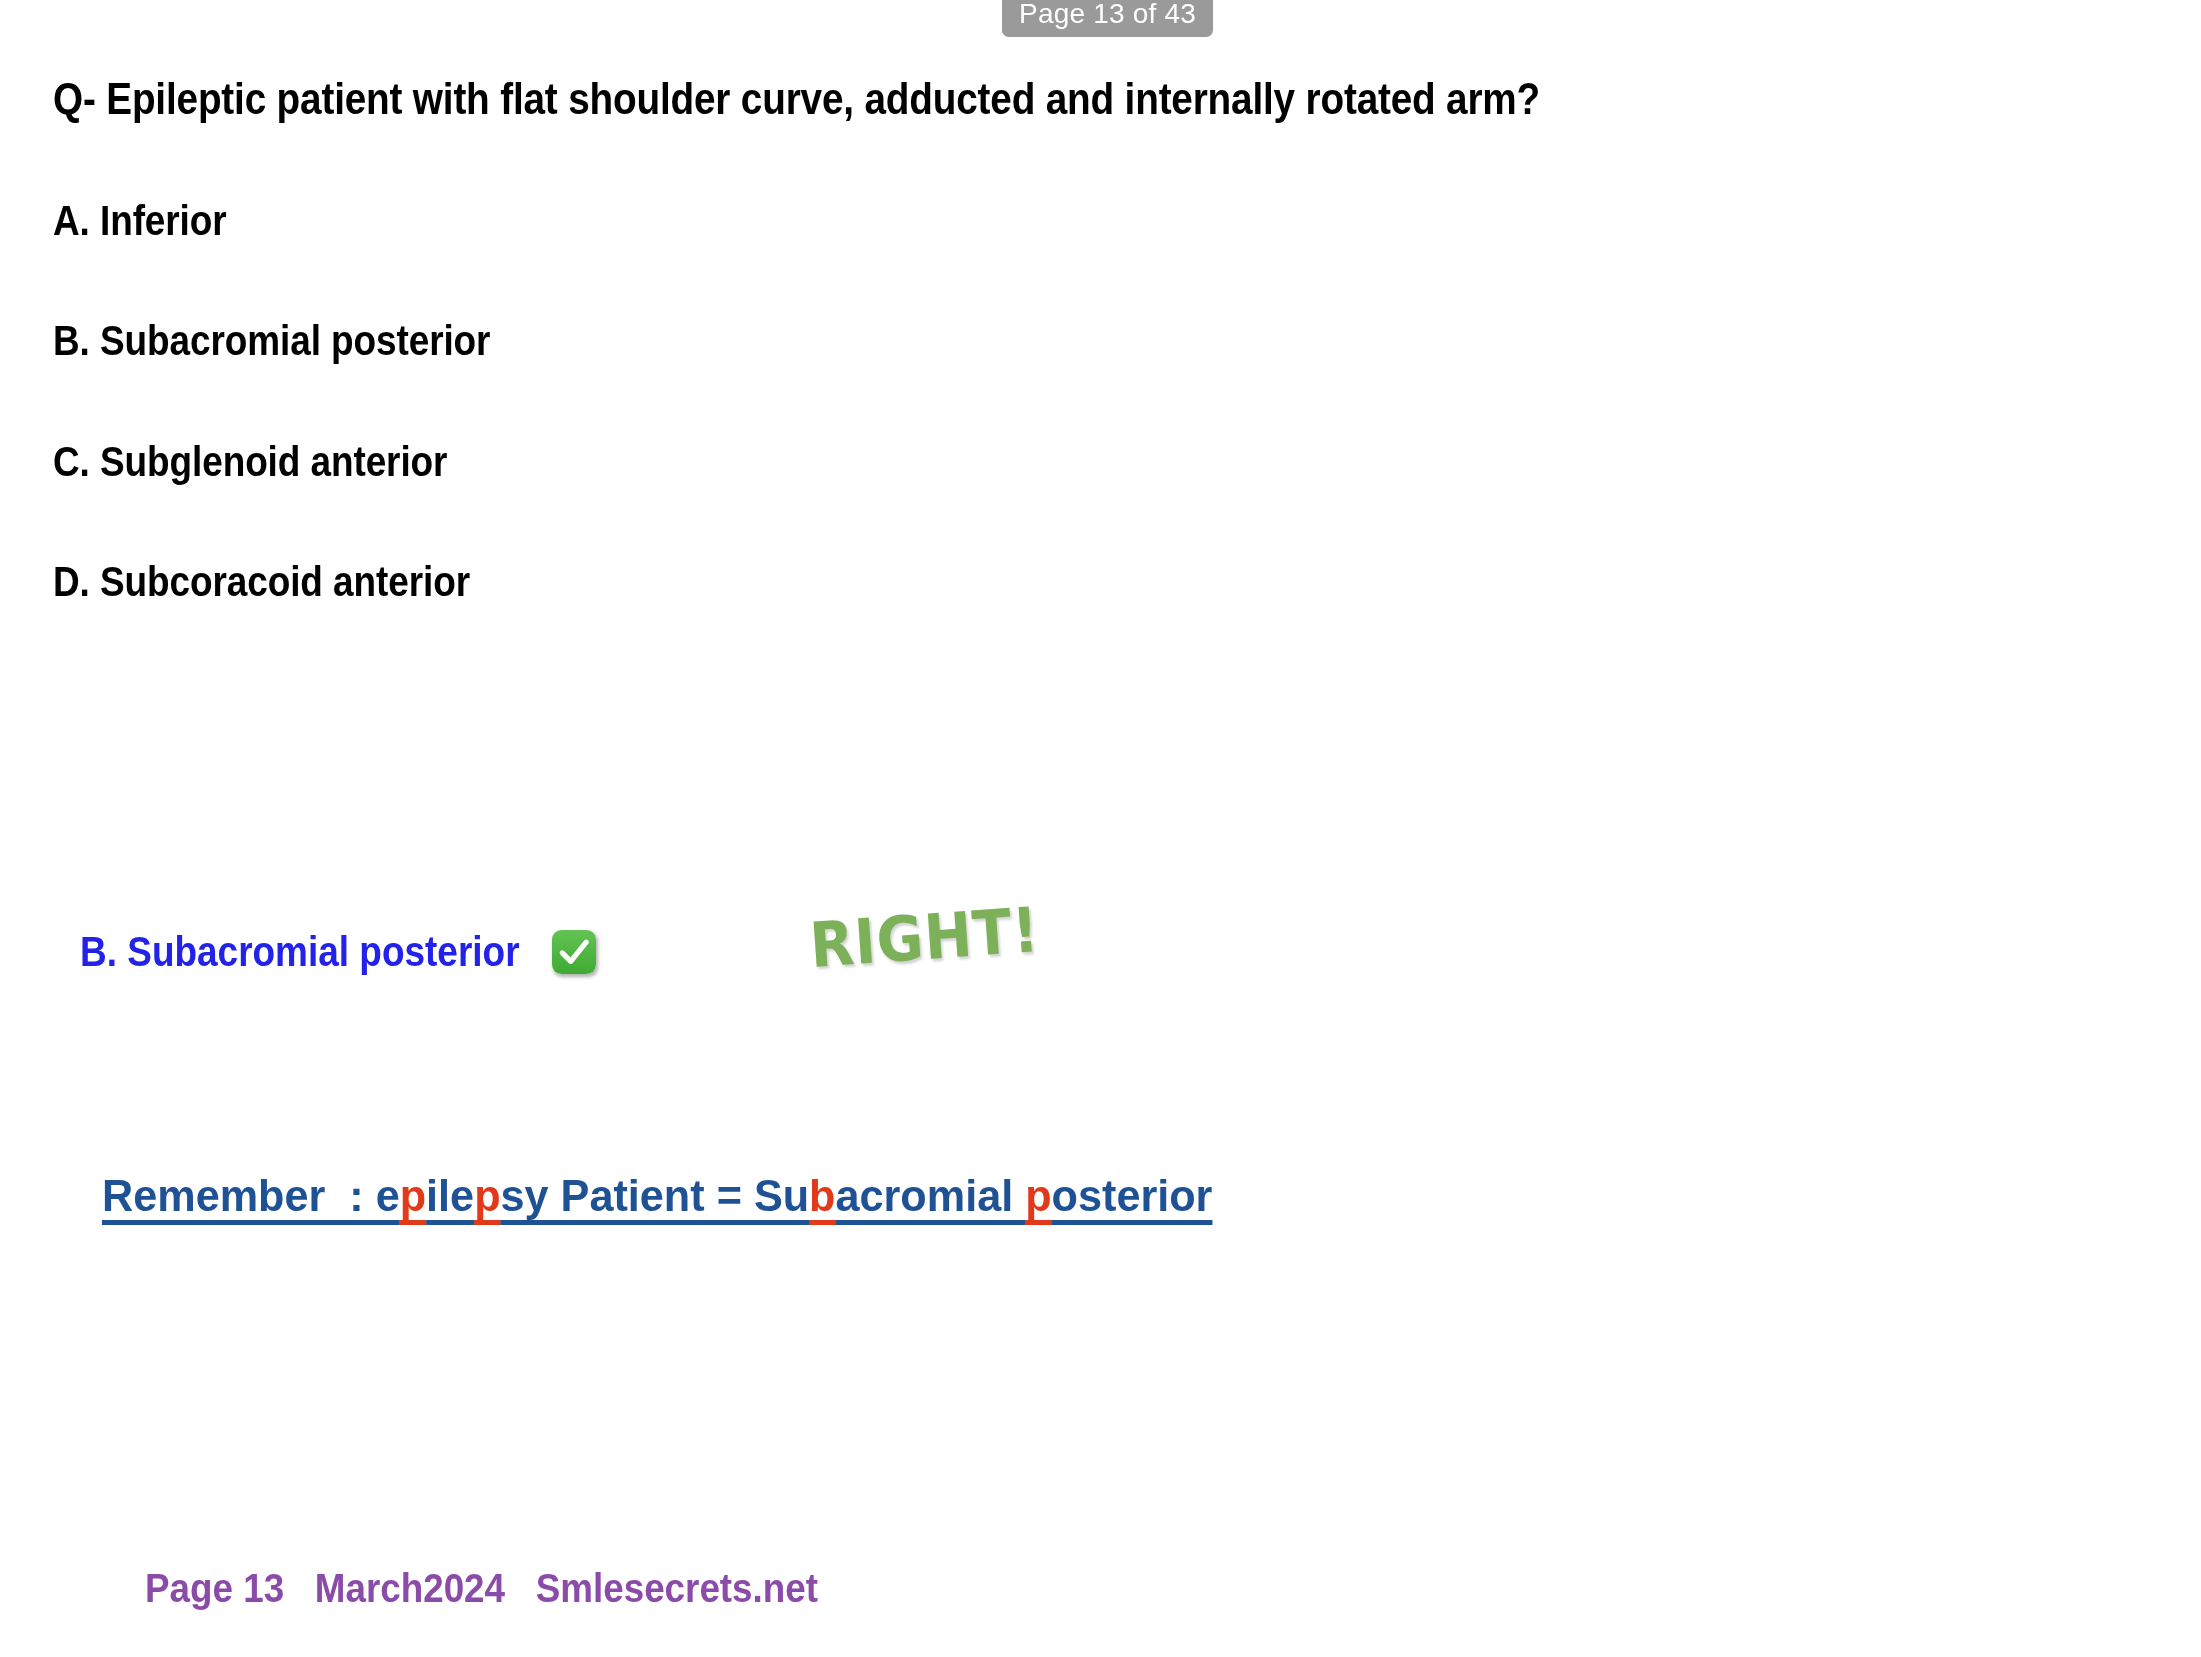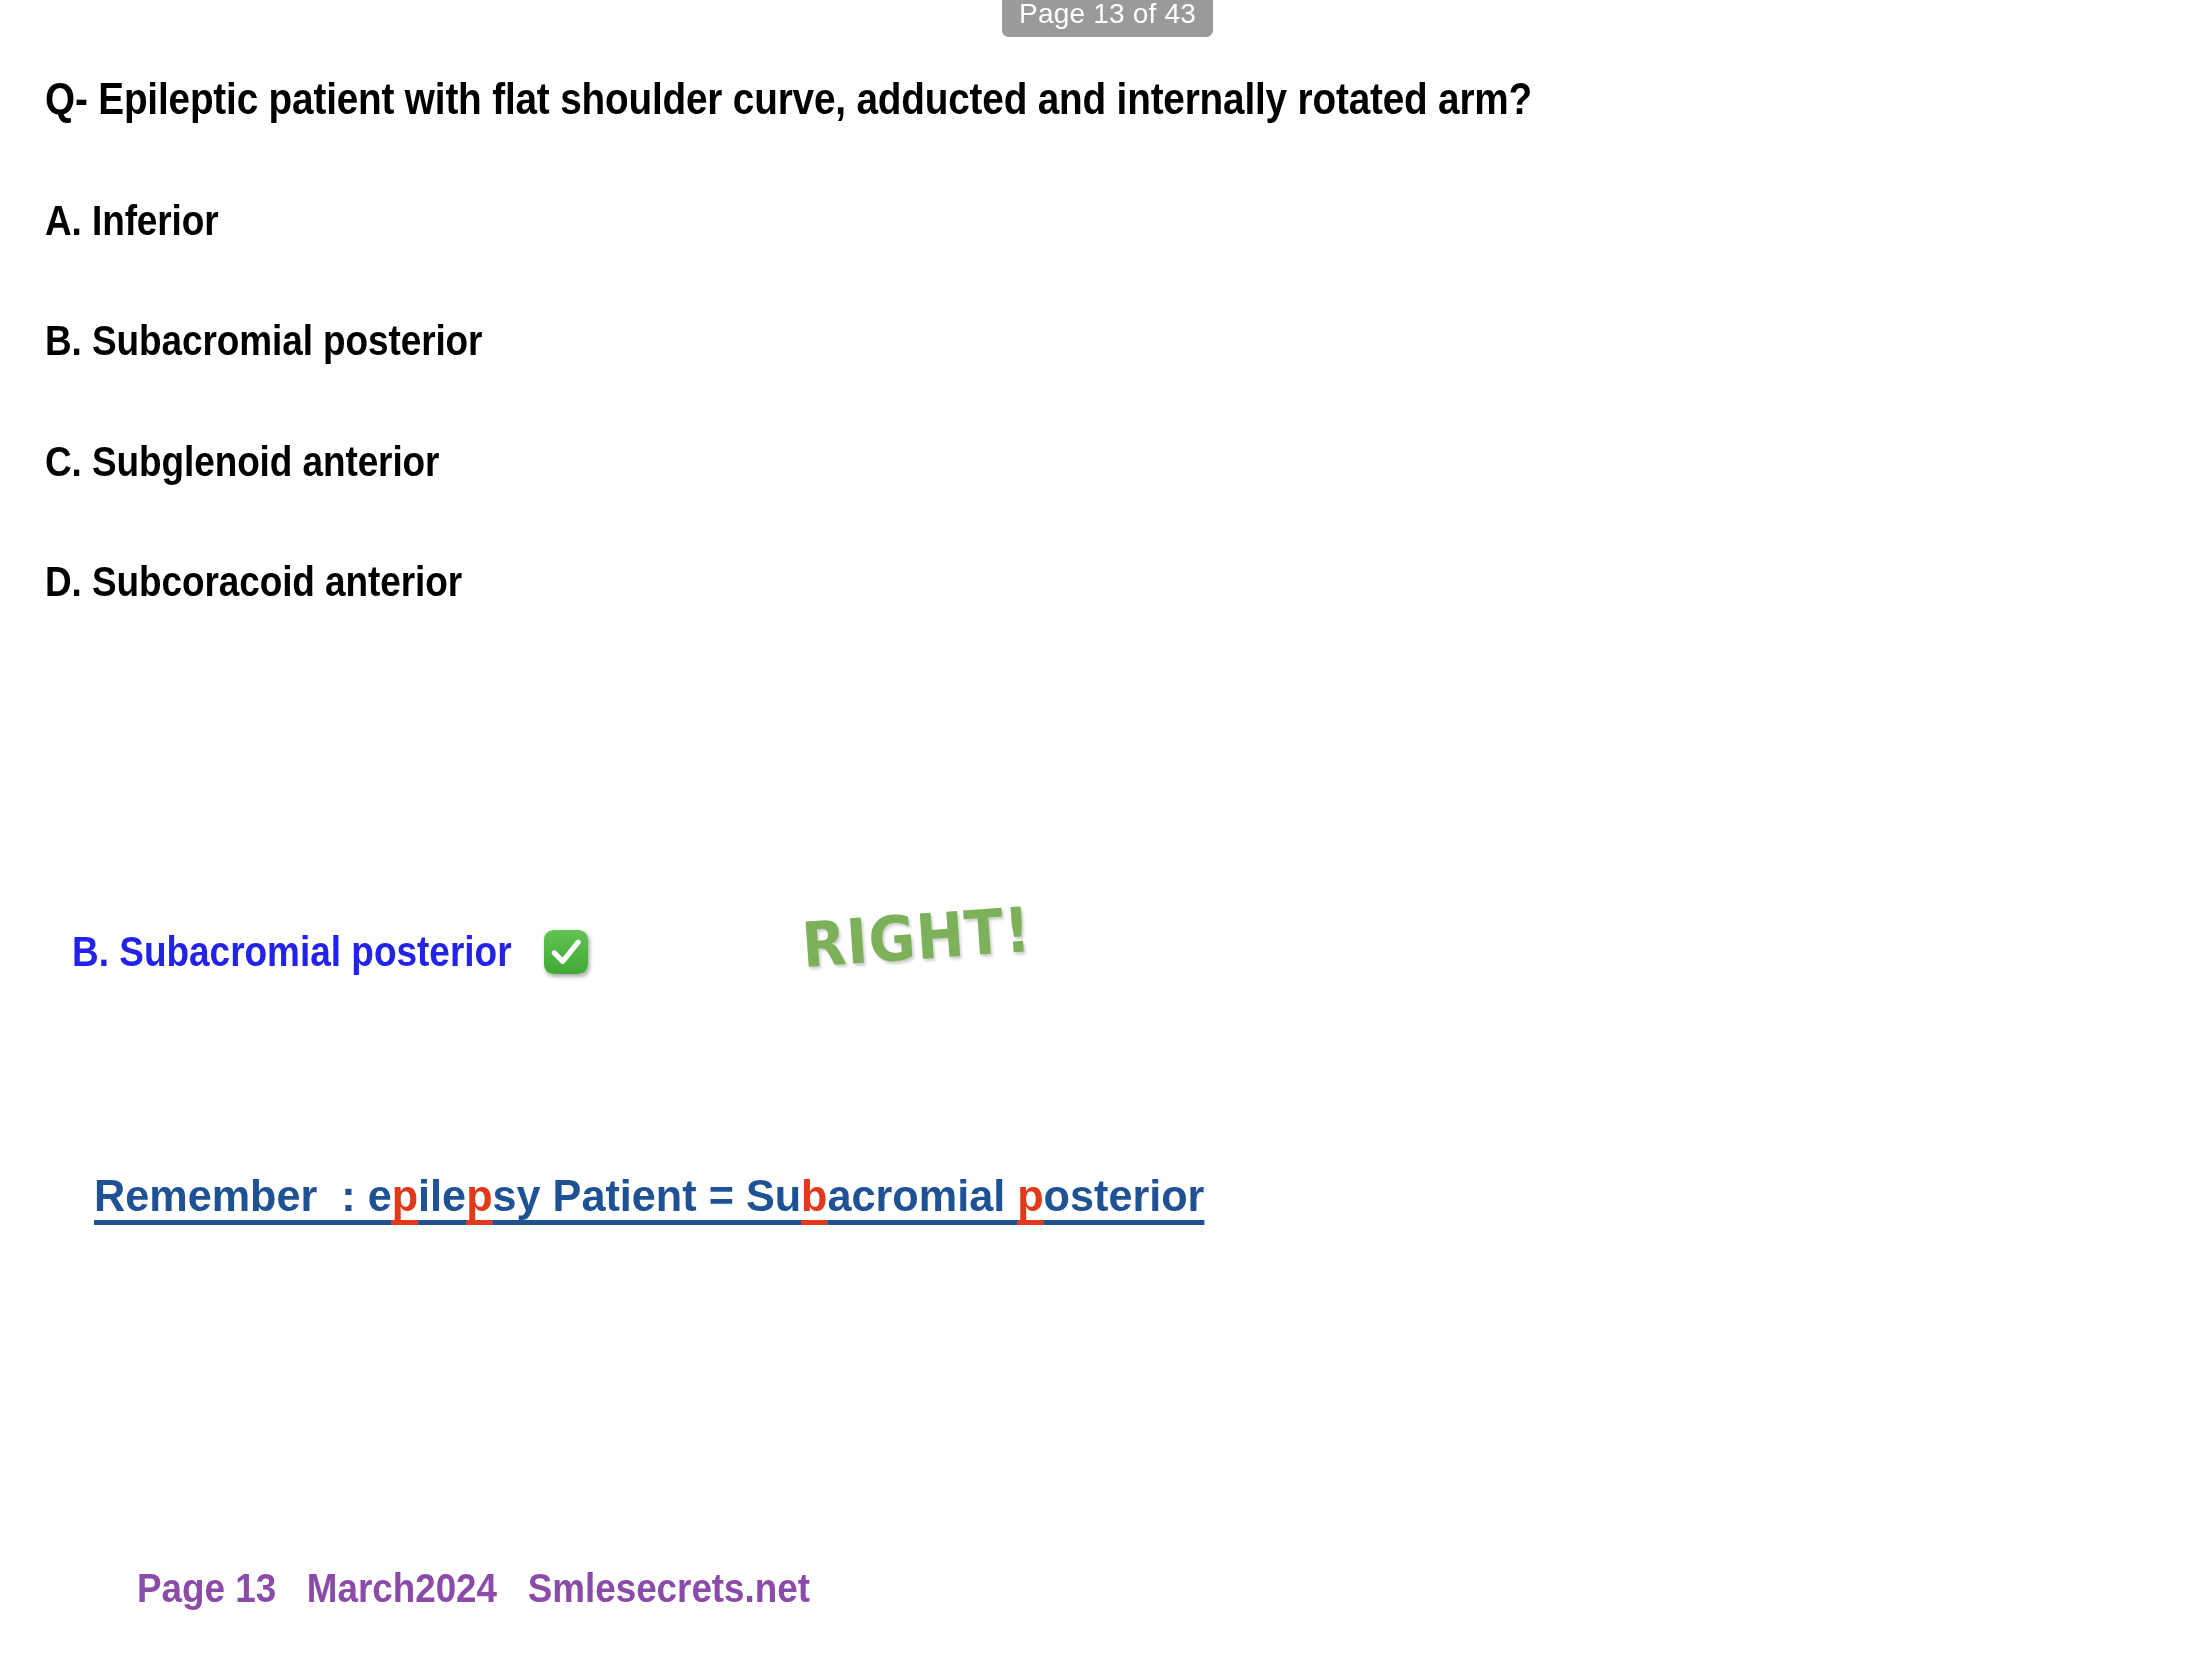--- a/index.html
+++ b/index.html
@@ -30,20 +30,21 @@
     padding: 13px 17px 9.4px 17px;
     border-radius: 6.6px;
     letter-spacing: 0.2px;
     white-space: nowrap;
   }
 
   
   .slide {
     position: absolute;
     inset: 0;
+    margin-left: 8px;
   }
 
   .qtext {
     position: absolute;
     color: #000000;
     font-family: "Liberation Sans", sans-serif;
     font-weight: bold;
     font-stretch: condensed;
     transform: scaleX(0.88);
     transform-origin: left center;

